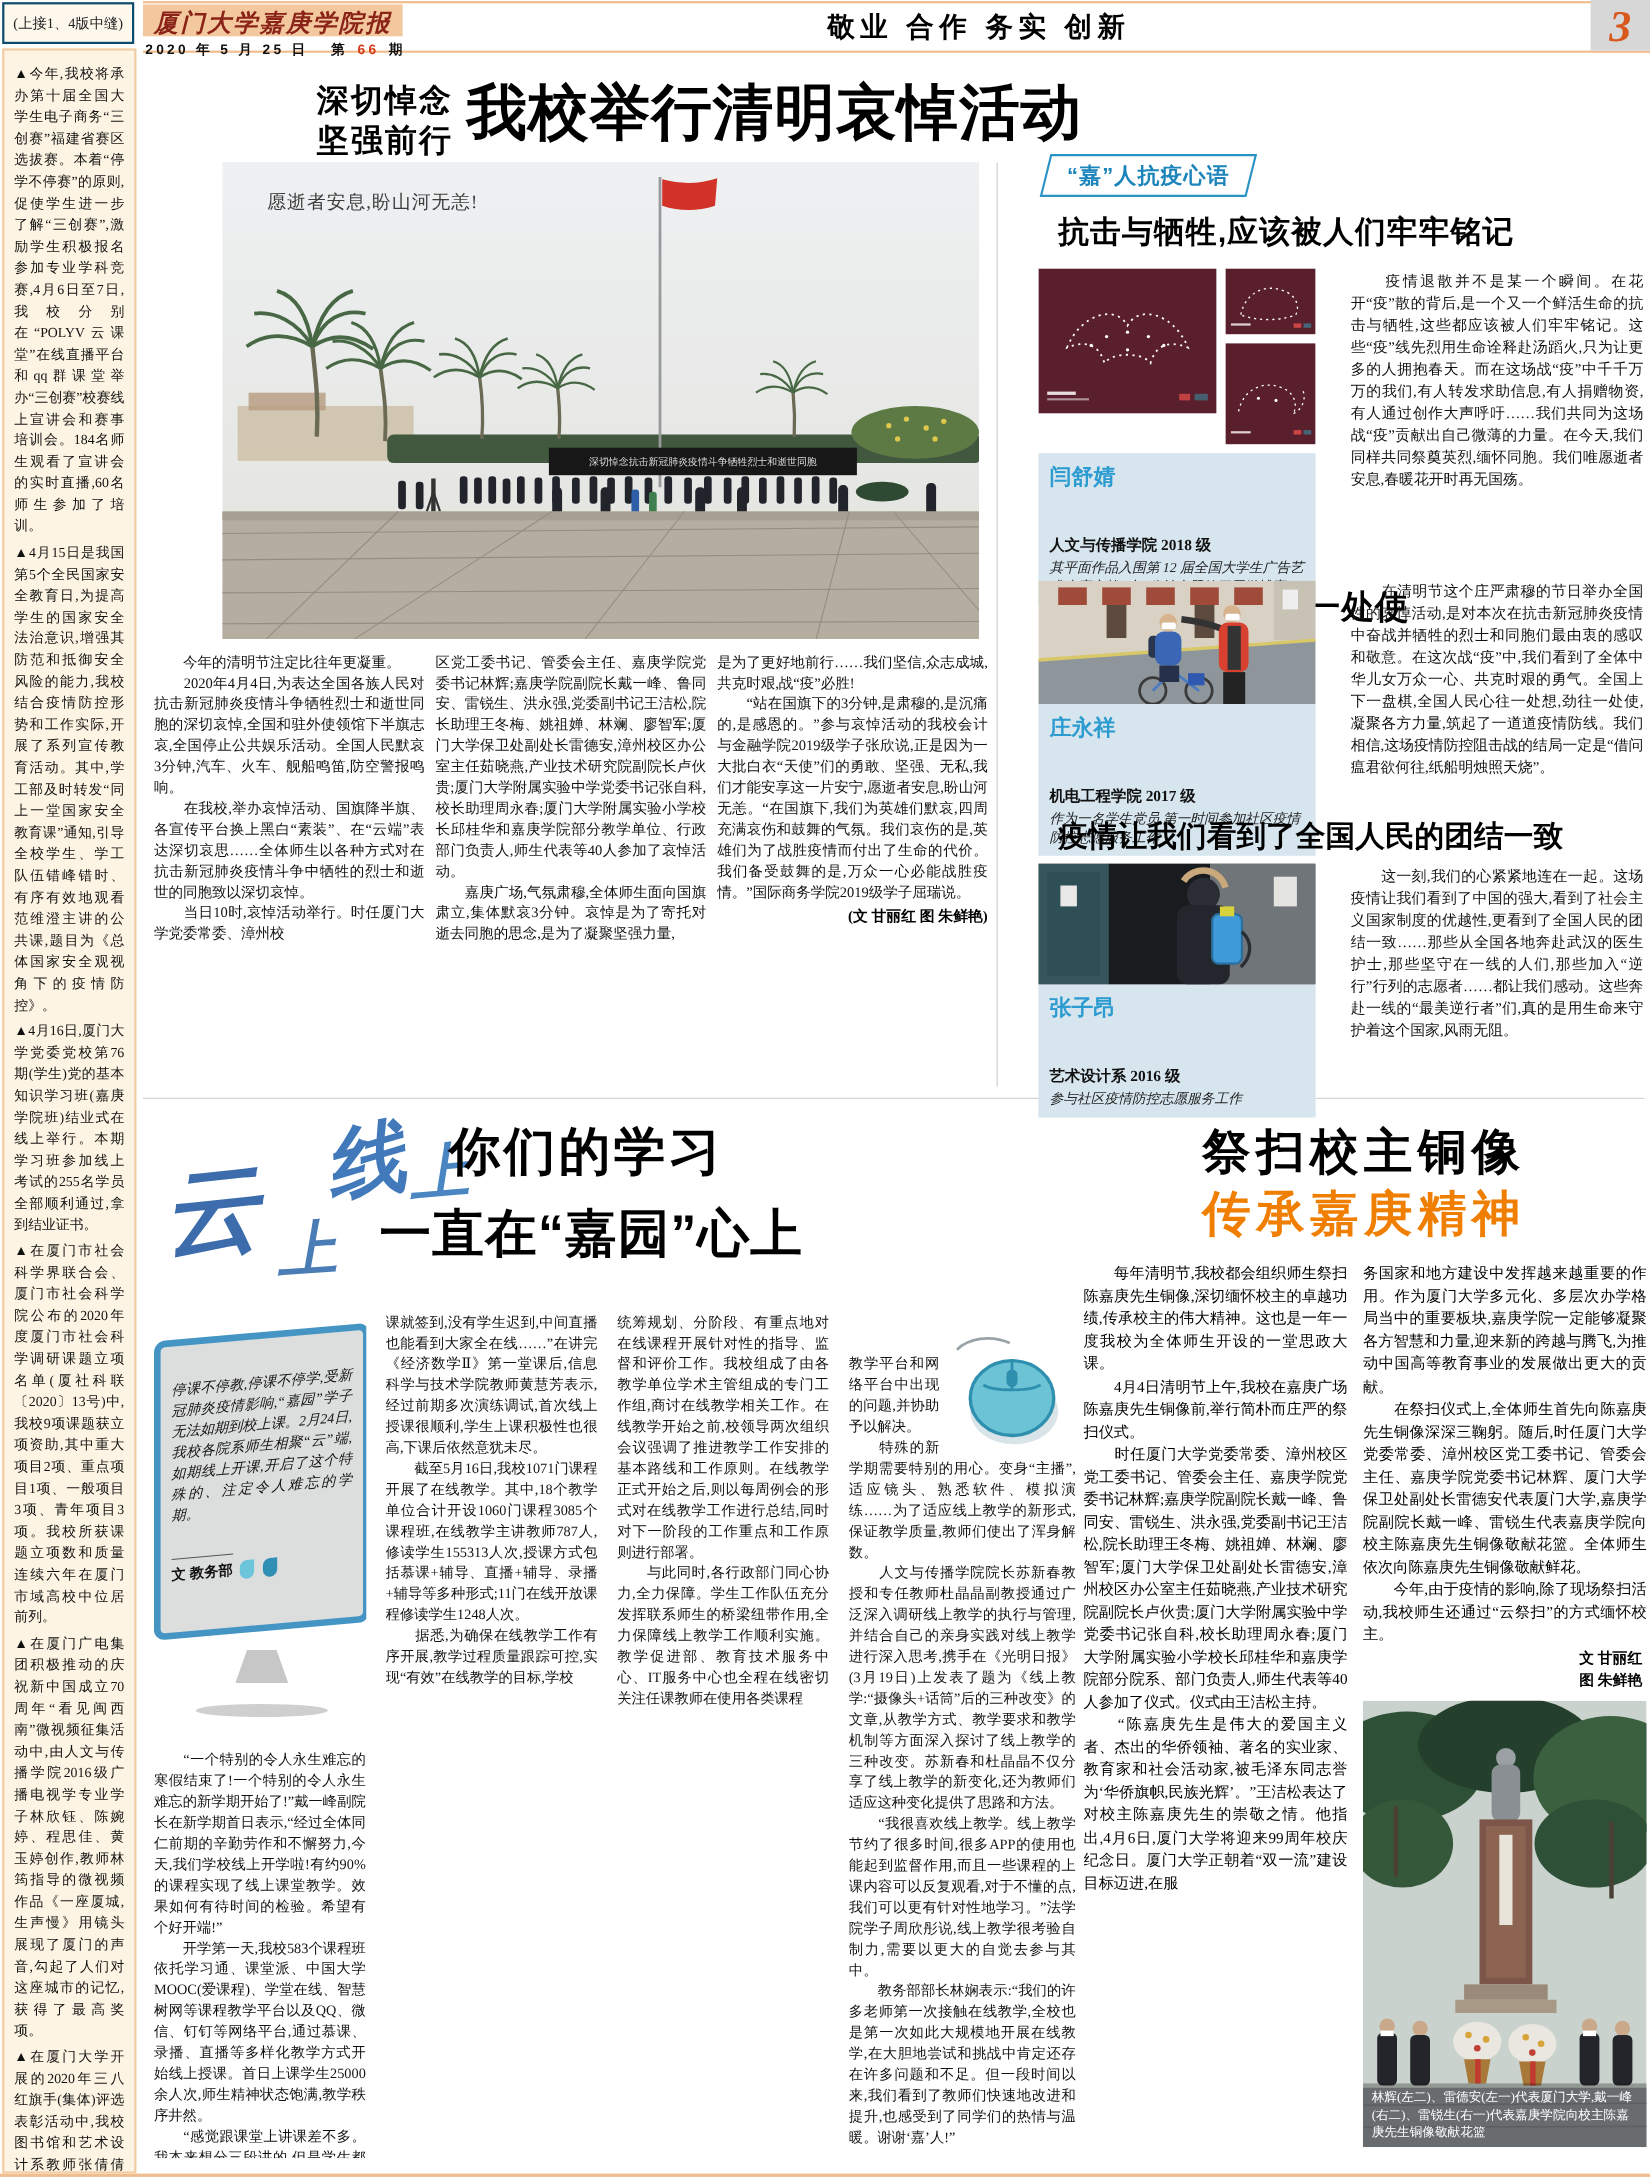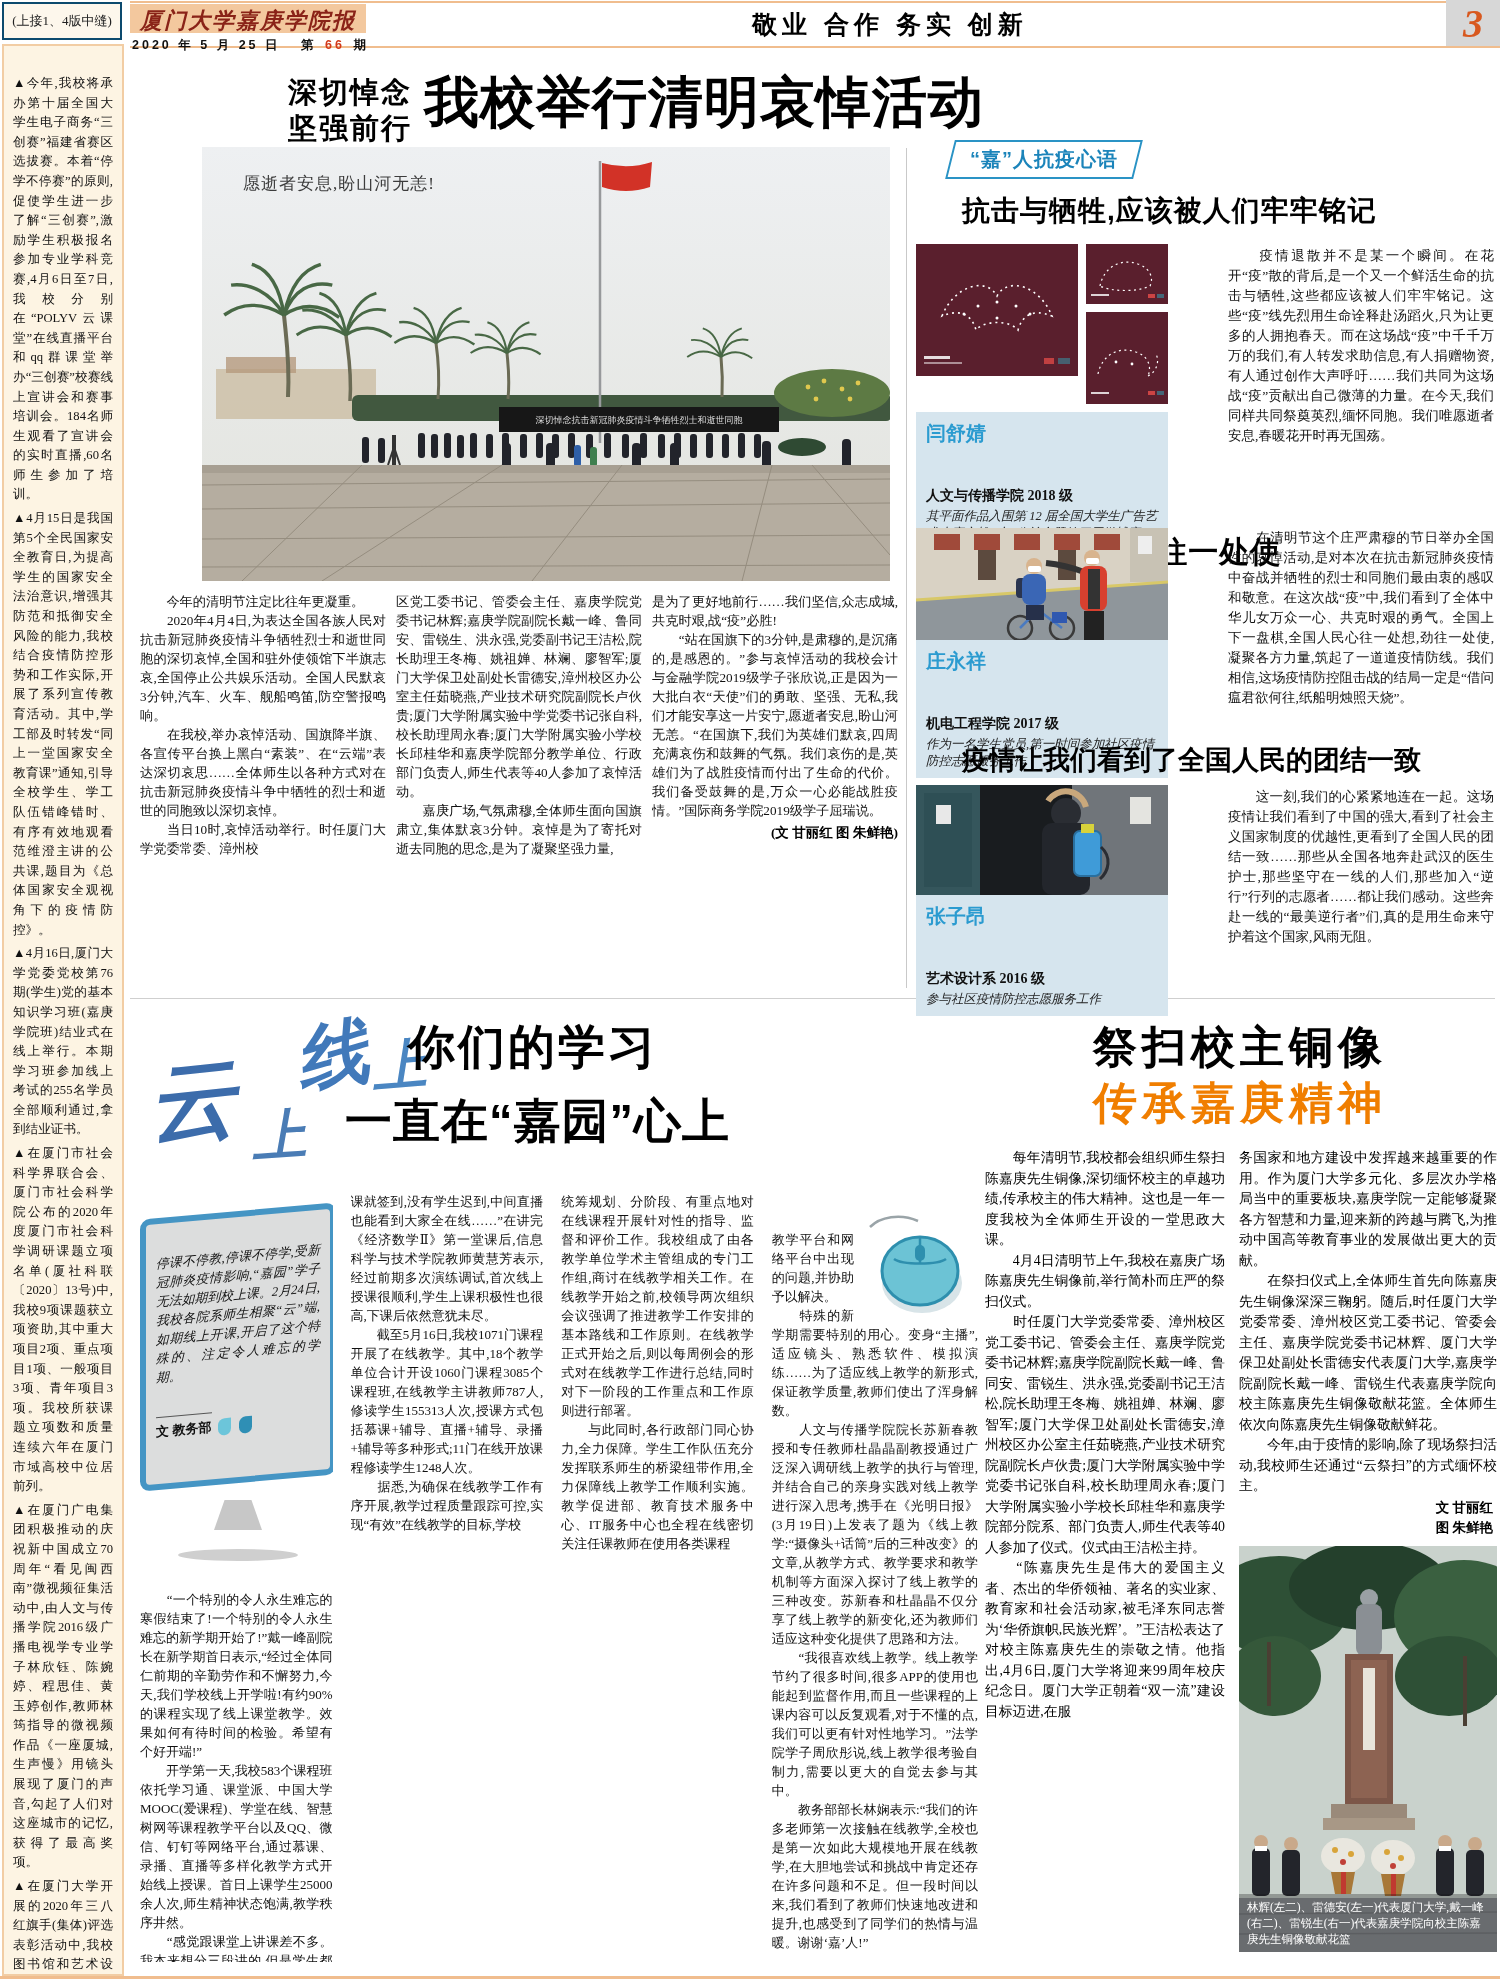--- a/index.html
+++ b/index.html
@@ -16,38 +16,38 @@
   
   .cont-box { position:absolute; left:2px; top:2px; width:120px; height:38px; border:2px solid #0c4a6e; background:#fdf7ec; display:flex; align-items:center; justify-content:center; font-size:13px; color:#222; }
   .masthead { position:absolute; left:130px; top:4px; height:29px; padding:2px 10px; background:#f3c89e; color:#8a2318; font-size:22px; font-weight:bold; font-style:italic; letter-spacing:2px; font-family:"Liberation Serif",serif; }
   .dateline { position:absolute; left:132px; top:37px; font-family:"Liberation Sans","DejaVu Sans",sans-serif; font-size:12.5px; font-weight:bold; color:#111; letter-spacing:3px; }
   .dateline .issue-no { color:#d33a1a; padding:0 2px; }
   .slogan { position:absolute; left:752px; top:8px; font-family:"Liberation Sans","DejaVu Sans",sans-serif; font-size:25px; font-weight:900; color:#000; letter-spacing:5px; }
   .pagenum-box { position:absolute; left:1446px; top:0; width:54px; height:46px; background:#d7d7d7; display:flex; align-items:center; justify-content:center; }
   .pagenum { font-family:"Liberation Serif",serif; font-style:italic; font-weight:bold; font-size:40px; color:#d8581e; }
 
   
-  .sidebar { position:absolute; left:2px; top:44px; width:122px; height:1932px; background:#fdf4e3; border:2px solid #f2cda4; padding:28px 9px; overflow:hidden; }
+  .sidebar { position:absolute; left:2px; top:44px; width:122px; height:1932px; background:#fdf4e3; border:2px solid #f2cda4; padding:12px 9px; overflow:hidden; }
   .sidebar-item { font-size:12.6px; line-height:19.6px; color:#111; text-align:justify; white-space:pre-line; margin-bottom:4px; }
 
   
   .kicker { position:absolute; left:288px; top:74px; font-family:"Liberation Sans","DejaVu Sans",sans-serif; font-size:29px; font-weight:800; line-height:36px; color:#000; letter-spacing:2px; }
   .main-title { position:absolute; left:424px; top:66px; font-family:"Liberation Sans","DejaVu Sans",sans-serif; font-size:55px; font-weight:900; color:#000; letter-spacing:1px; }
   .photo-main { position:absolute; left:202px; top:147px; width:772px; height:434px; overflow:hidden; }
   .photo-main-caption { position:absolute; left:243px; top:172px; font-size:17px; color:#3c3c3c; letter-spacing:1px; }
   .art-cols { position:absolute; left:140px; top:592px; width:758px; height:396px; display:flex; gap:10px;justify-content:flex-end; }
   .art-col { flex:1; font-size:13.2px; line-height:19px; text-align:justify; color:#111; white-space:pre-line; overflow:hidden; }
   .art-col-wrap { flex:1; display:flex; flex-direction:column; overflow:hidden; }
   .byline-main { text-align:right; font-weight:bold; font-size:13.5px; margin-top:4px; }
 
   
   .jia-tag { position:absolute; left:950px; top:140px; border:2px solid #2a93c5; transform:skewX(-14deg); padding:4px 18px; background:#fff; }
   .jia-tag span { display:inline-block; transform:skewX(14deg); font-family:"Liberation Sans","DejaVu Sans",sans-serif; font-size:20px; font-weight:bold; color:#1b84ba; letter-spacing:1px; }
   .v-sec-title { position:absolute; left:962px; font-family:"Liberation Sans","DejaVu Sans",sans-serif; font-weight:800; color:#000; }
-  .v-media { position:absolute; left:916px; width:252px; }
+  .v-media { position:absolute; left:944px; width:252px; }
   .v-body { position:absolute; left:1228px; width:266px; font-size:13.5px; line-height:20px; text-align:justify; color:#111; white-space:pre-line; overflow:hidden; }
   .profile-box { background:#d6e5ee; padding:8px 10px; }
   .profile-name { font-family:"Liberation Sans","DejaVu Sans",sans-serif; font-size:20px; font-weight:bold; color:#2b9bd0; margin-bottom:4px; }
   .profile-grade { font-size:14px; font-weight:bold; color:#111; margin-bottom:3px;margin-top:40px; }
   .profile-desc { font-size:12.5px; font-style:italic; color:#222; line-height:17px; }
   .poster-grid { display:flex; gap:8px; margin-bottom:8px; }
   .poster-col { display:flex; flex-direction:column; gap:8px; }
 
   
   .callig { position:absolute; font-family:"Liberation Serif",serif; font-weight:900; font-style:italic; }

